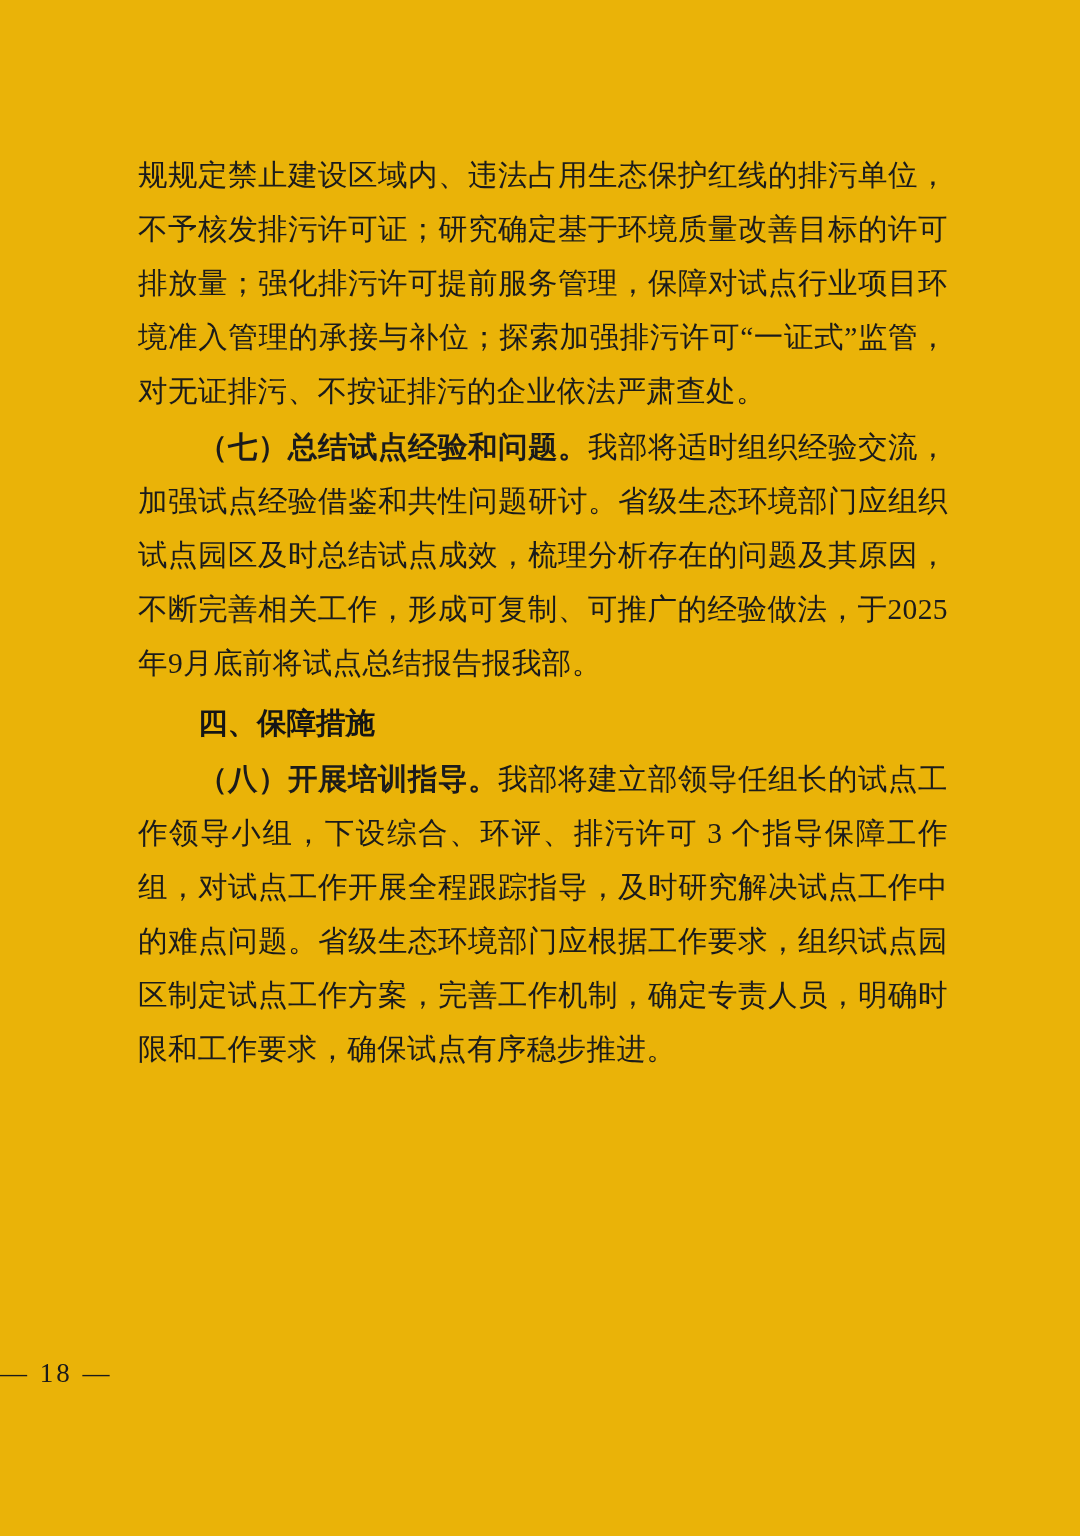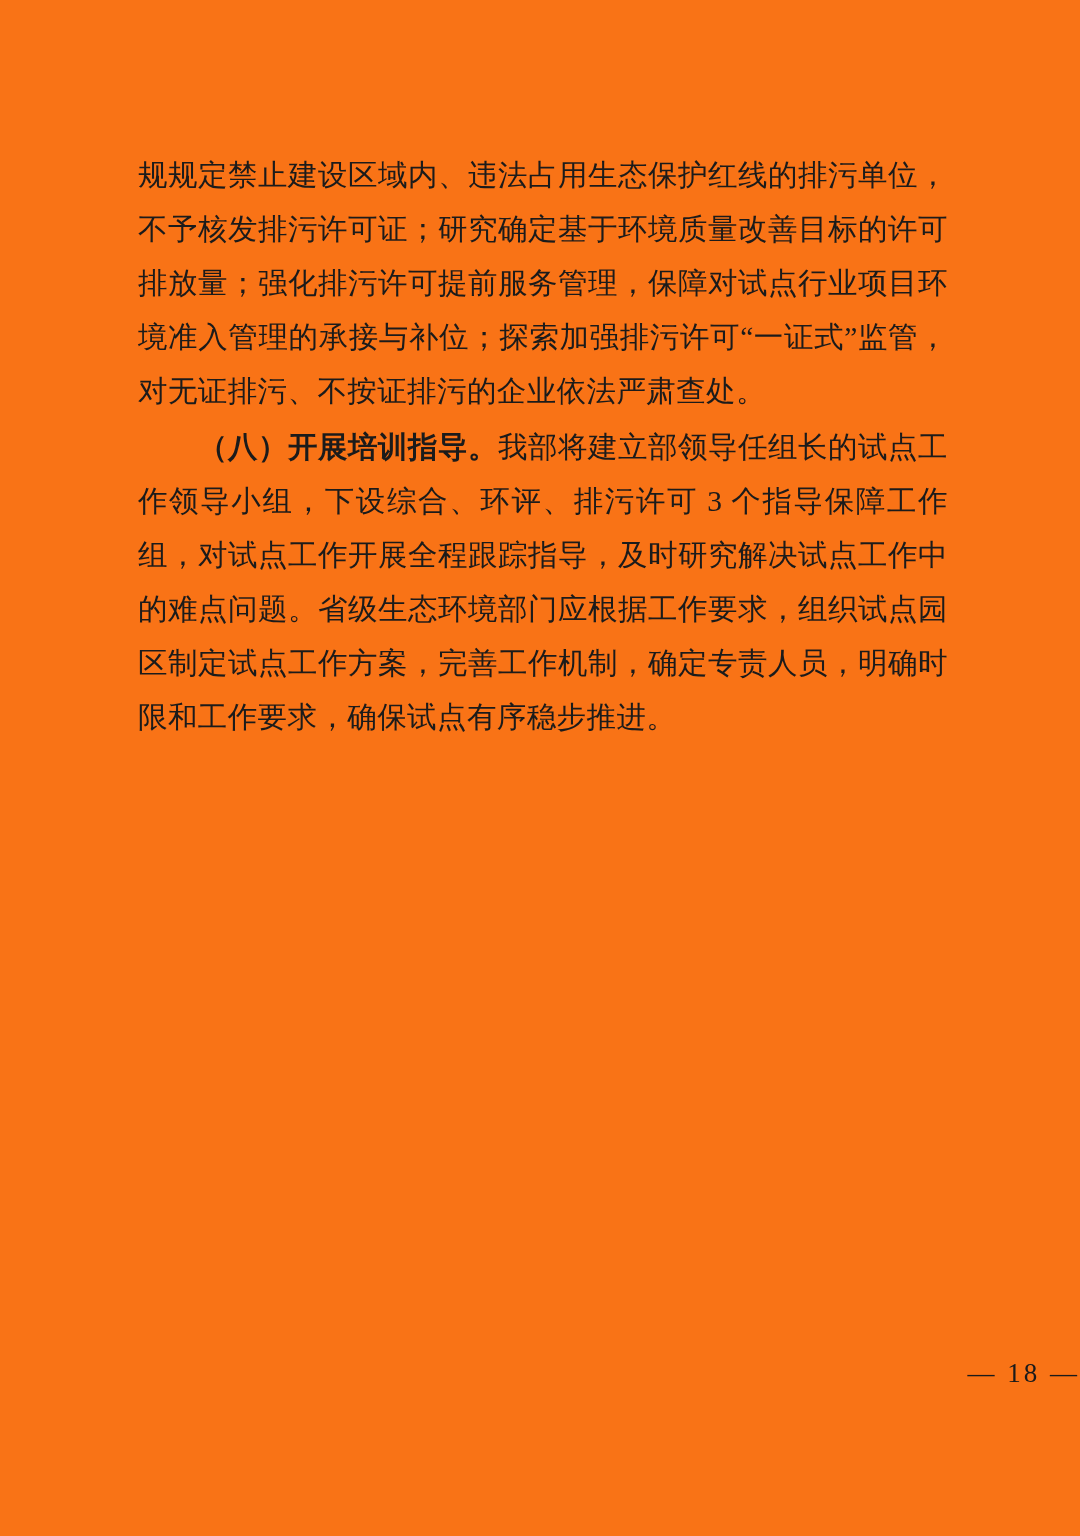--- a/index.html
+++ b/index.html
@@ -14,21 +14,21 @@
     color: #1a1a1a;
     position: relative;
     overflow: hidden;
   }
   .page {
     position: absolute;
     left: 0;
     top: 0;
     width: 1080px;
     height: 1536px;
-    background: #f97316;
+    background: #eab308;
   }
   .content {
     position: absolute;
     left: 138px;
     top: 148px;
     width: 810px;
   }
   .para {
     font-size: 29.5px;
     line-height: 54px;
@@ -53,38 +53,42 @@
     text-indent: 60px;
     font-weight: bold;
     margin: 6px 0 2px 0;
     color: #151515;
   }
   .footer {
     position: absolute;
     left: 0;
     top: 1358px;
     width: 1080px;
-    text-align: right;
+    text-align: left;
     font-size: 27px;
     letter-spacing: 3px;
     color: #1b1b1b;
   }
 </style>
 </head>
 <body>
 
 <div class="page">
 
   <div class="content">
 
     <p class="para">
       <span>规规定禁止建设区域内、违法占用生态保护红线的排污单位，不予核发排污许可证；研究确定基于环境质量改善目标的许可排放量；强化排污许可提前服务管理，保障对试点行业项目环境准入管理的承接与补位；探索加强排污许可“一证式”监管，对无证排污、不按证排污的企业依法严肃查处。</span>
     </p>
 
+    <p class="para indent">
+      <span class="bold-head">（七）总结试点经验和问题。</span><span>我部将适时组织经验交流，加强试点经验借鉴和共性问题研讨。省级生态环境部门应组织试点园区及时总结试点成效，梳理分析存在的问题及其原因，不断完善相关工作，形成可复制、可推广的经验做法，于2025年9月底前将试点总结报告报我部。</span>
+    </p>
 
+    <h2 class="section-head">四、保障措施</h2>
 
     <p class="para indent">
       <span class="bold-head">（八）开展培训指导。</span><span>我部将建立部领导任组长的试点工作领导小组，下设综合、环评、排污许可 3 个指导保障工作组，对试点工作开展全程跟踪指导，及时研究解决试点工作中的难点问题。省级生态环境部门应根据工作要求，组织试点园区制定试点工作方案，完善工作机制，确定专责人员，明确时限和工作要求，确保试点有序稳步推进。</span>
     </p>
 
 
   </div>
 
   <div class="footer">— 18 —</div>
 

